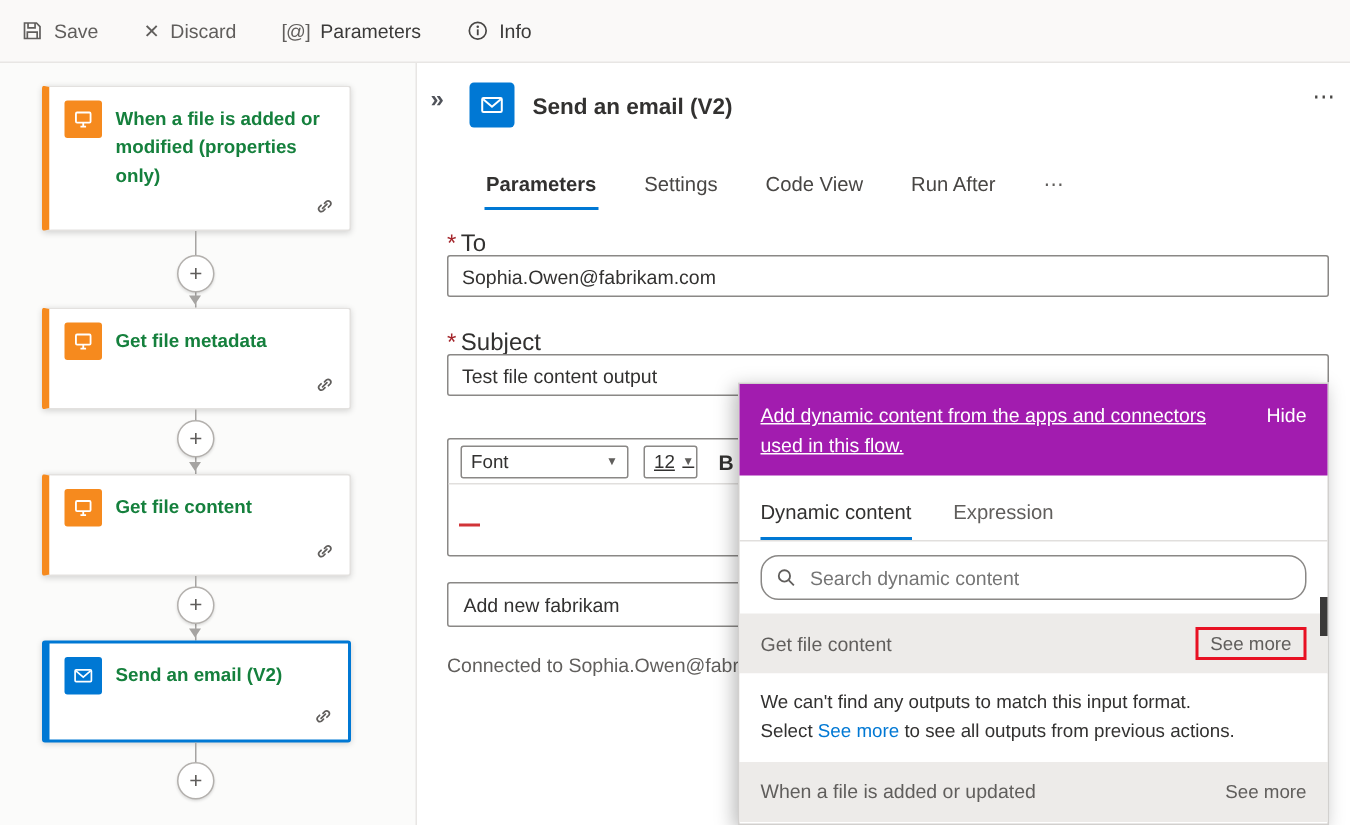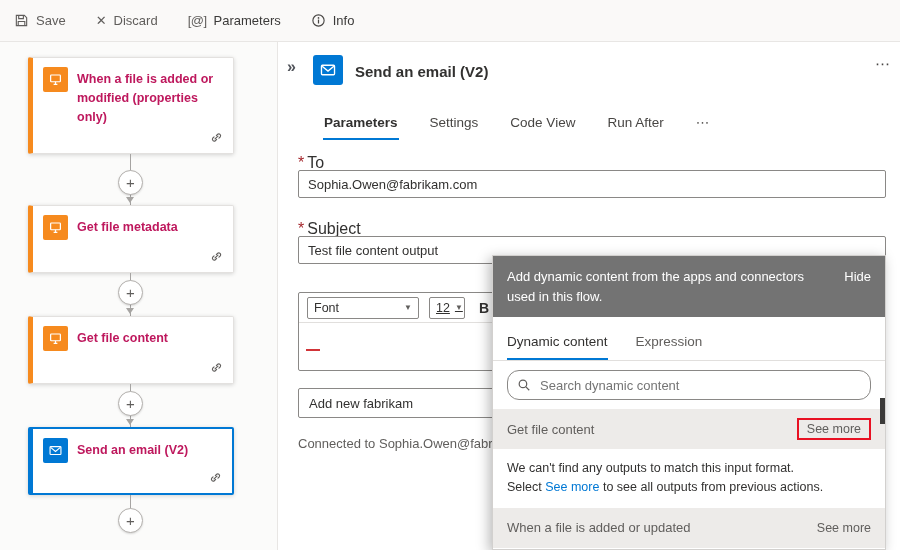--- a/index.html
+++ b/index.html
@@ -20,21 +20,21 @@
   
   .canvas { position:absolute; top:42px; left:0; width:278px; bottom:0; background:#fbfbfa; border-right:1px solid #e8e6e4; }
   .card { position:absolute; left:28px; width:206px; background:#fff; border:1px solid #e3e1df;
           border-left:5px solid #f68a1e; border-radius:2px; box-shadow:0 1px 4px rgba(0,0,0,.16);
           padding:9px 10px 6px 10px; display:flex; flex-direction:column; justify-content:space-between; }
   .card.selected { border:2px solid #0078d4; border-left:5px solid #0078d4; }
   .card .row { display:flex; gap:9px; align-items:flex-start; }
   .stepicon { width:25px; height:25px; border-radius:2px; flex:none; display:flex; align-items:center; justify-content:center; }
   .stepicon.orange { background:#f68a1e; }
   .stepicon.blue { background:#0078d4; }
-  .card .title { font-weight:700; font-size:12.5px; line-height:1.5; color:#be185d; padding-top:3px; }
+  .card .title { font-weight:700; font-size:12.5px; line-height:1.5; color:#15803d; padding-top:3px; }
   .chainrow { display:flex; justify-content:flex-end; }
   .connector { position:absolute; left:130px; width:1px; background:#a6a4a2; }
   .arrowhead { position:absolute; left:126px; width:0; height:0;
                border-left:4.5px solid transparent; border-right:4.5px solid transparent; border-top:6px solid #a6a4a2; }
   .plusbtn { position:absolute; left:118px; width:25px; height:25px; border-radius:50%; background:#fff;
              border:1px solid #b3b0ad; color:#605e5c; display:flex; align-items:center; justify-content:center;
              font-size:15px; box-shadow:0 1px 2px rgba(0,0,0,.14); cursor:pointer; }
 
   
   .panel { position:absolute; top:42px; left:279px; right:0; bottom:0; background:#fff; }
@@ -59,22 +59,22 @@
   .boldbtn { font-weight:700; font-size:14px; color:#323130; margin-left:4px; cursor:pointer; }
   .bodycontent { position:relative; height:46px; }
   .caretmark { position:absolute; left:7px; top:26px; width:14px; height:2px; background:#d13438; }
   .addparam { position:absolute; left:19px; right:14px; height:30px; border:1px solid #8a8886; border-radius:2px;
               display:flex; align-items:center; padding:0 10px; font-size:13px; color:#323130; background:#fff; cursor:pointer; }
   .connected { position:absolute; left:19px; font-size:13px; color:#605e5c; }
 
   
   .popup { position:absolute; left:492px; top:255px; width:394px; bottom:0; background:#fff; z-index:10;
            box-shadow:-3px 3px 12px rgba(0,0,0,.28); border:1px solid #d2d0ce; }
-  .pp-head { background:#737373; color:#fff; padding:11px 56px 11px 14px; font-size:13px; line-height:1.5;
-             min-height:58px; position:relative; }
+  .pp-head { background:#a21caf; color:#fff; padding:11px 56px 11px 14px; font-size:13px; line-height:1.5;
+             min-height:58px; position:relative;text-decoration:underline; }
   .pp-hide { position:absolute; top:11px; right:14px; color:#fff; font-size:13px; cursor:pointer; }
   .pp-tabs { display:flex; gap:28px; padding:0 14px; height:44px; align-items:flex-end; border-bottom:1px solid #e1dfdd; }
   .pp-tab { font-size:13.5px; color:#605e5c; padding-bottom:9px; border-bottom:2px solid transparent; cursor:pointer; }
   .pp-tab.active { color:#323130; font-weight:400; border-bottom:2px solid #0078d4; }
   .pp-search { padding:9px 14px 8px; position:relative; height:48px; }
   .pp-search input { width:100%; height:30px; border:1px solid #8a8886; border-radius:12px; padding:0 8px 0 32px;
                      font-size:13px; color:#323130; font-family:"Liberation Sans",sans-serif; }
   .pp-search .sicon { position:absolute; left:24px; top:17px; }
   .pp-scroll { position:absolute; right:0; top:142px; width:5px; height:26px; background:#3b3a39; }
   .pp-group { height:40px; background:#edebe9; display:flex; align-items:center; justify-content:space-between;

